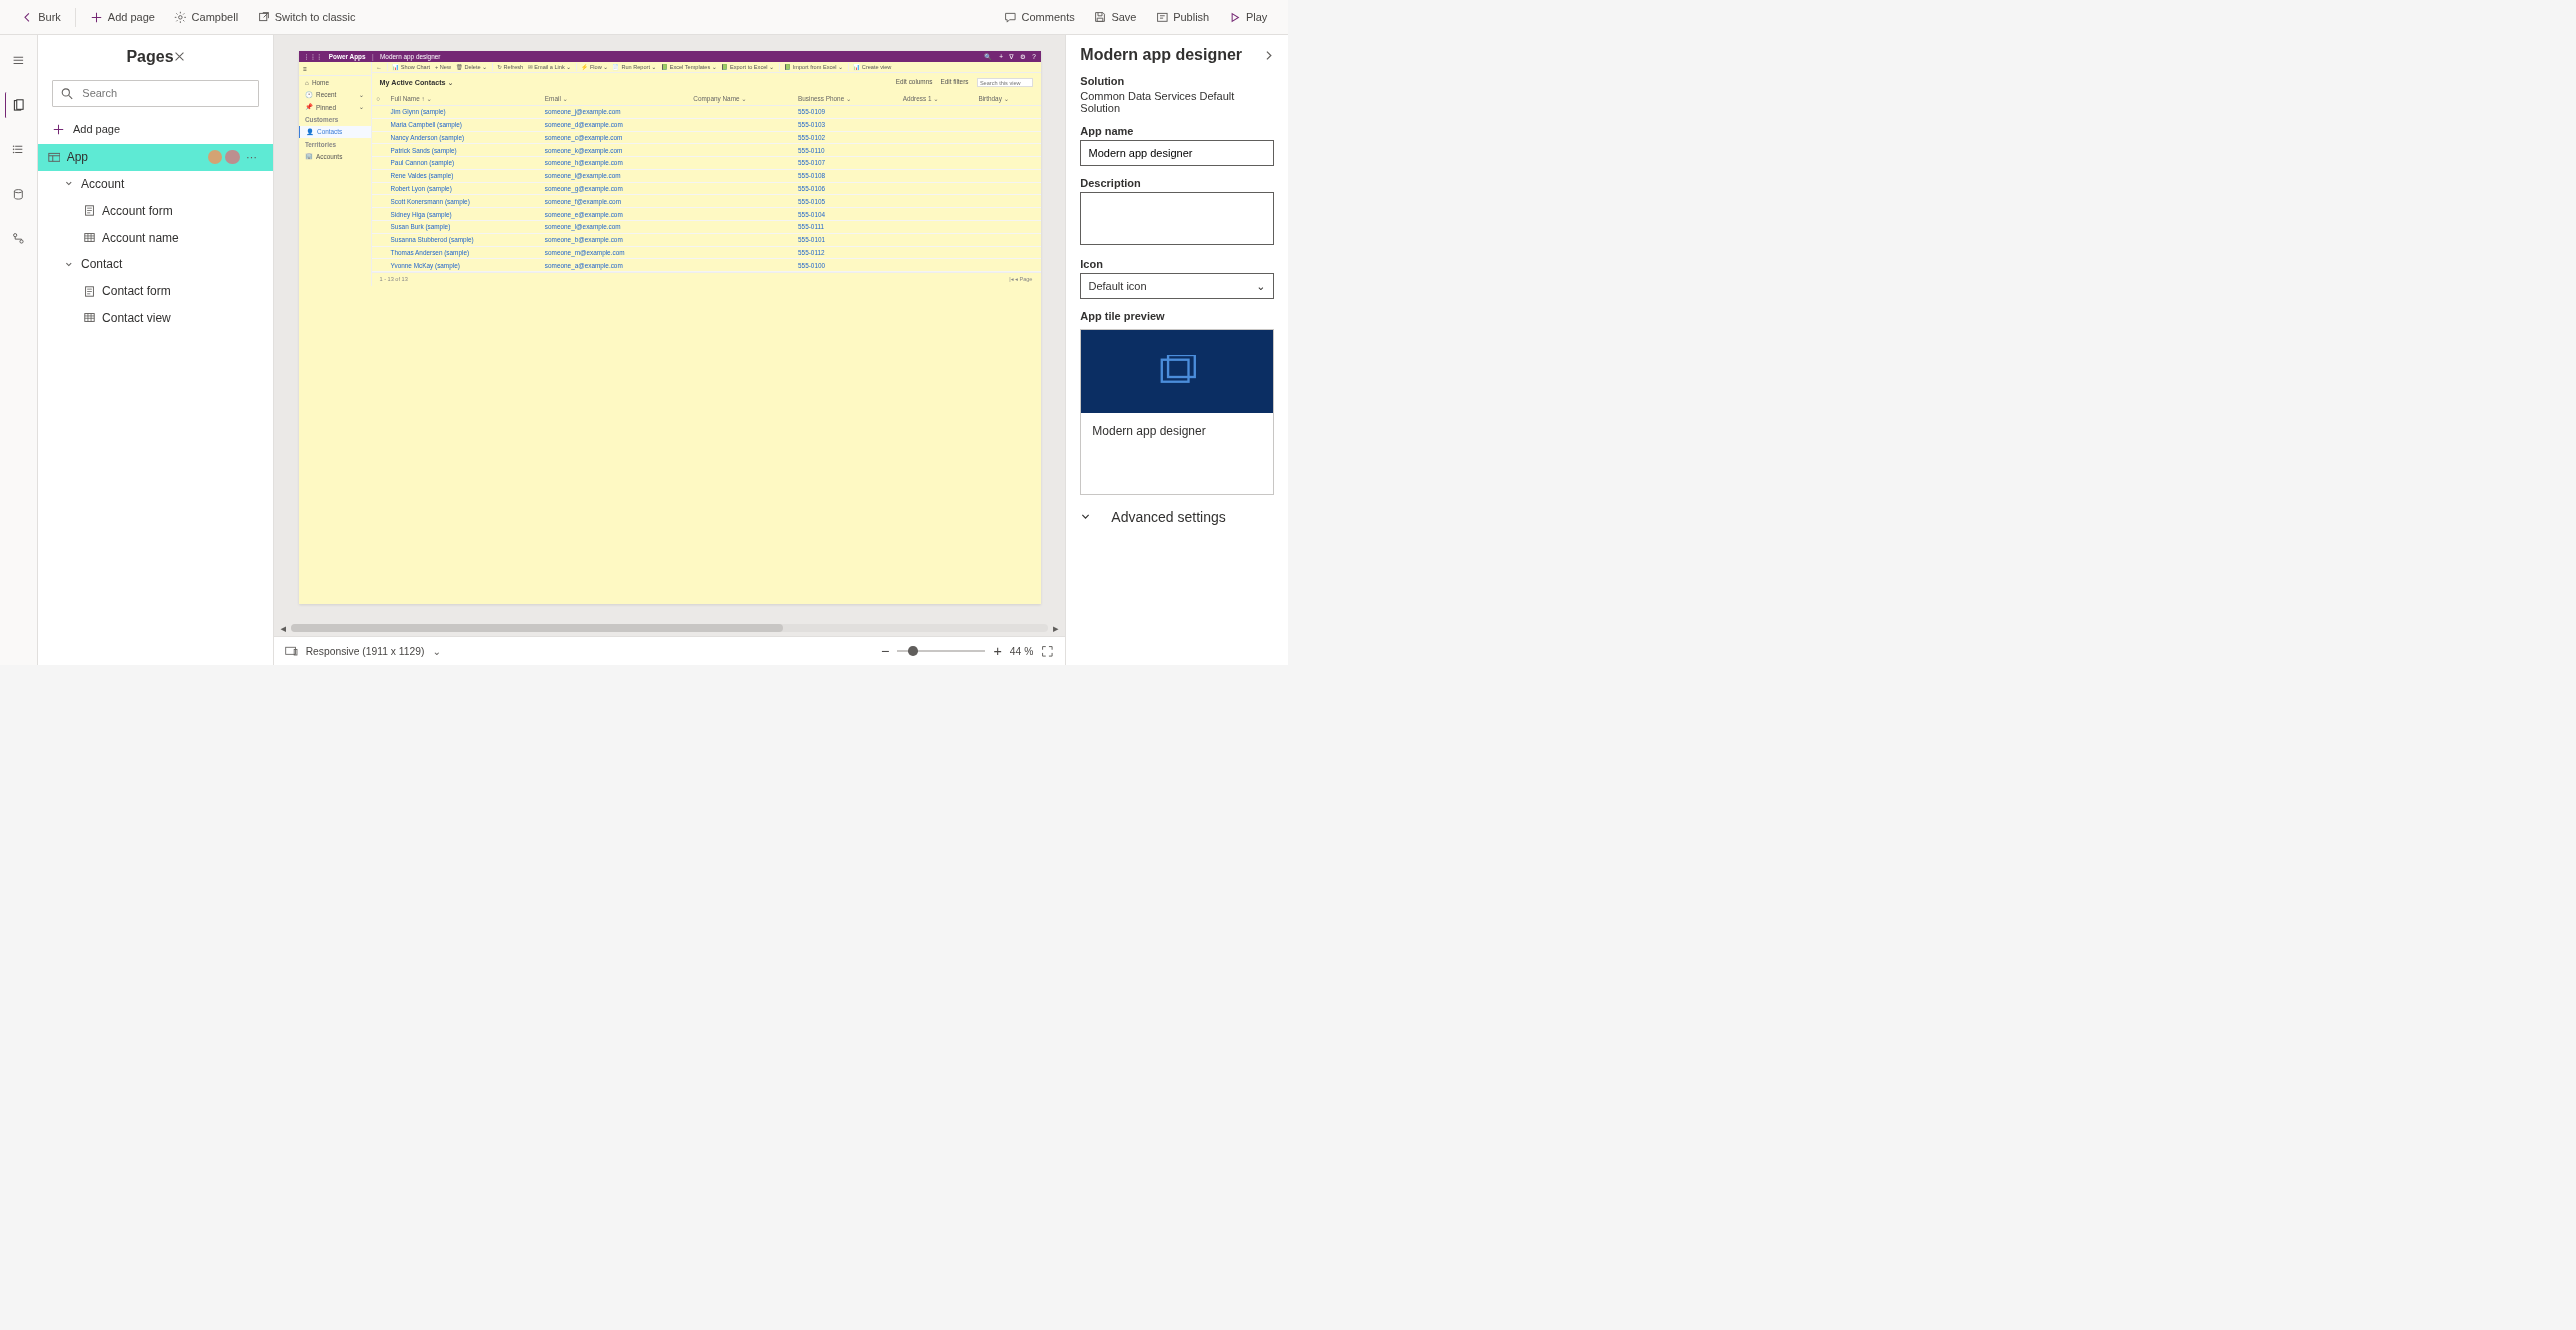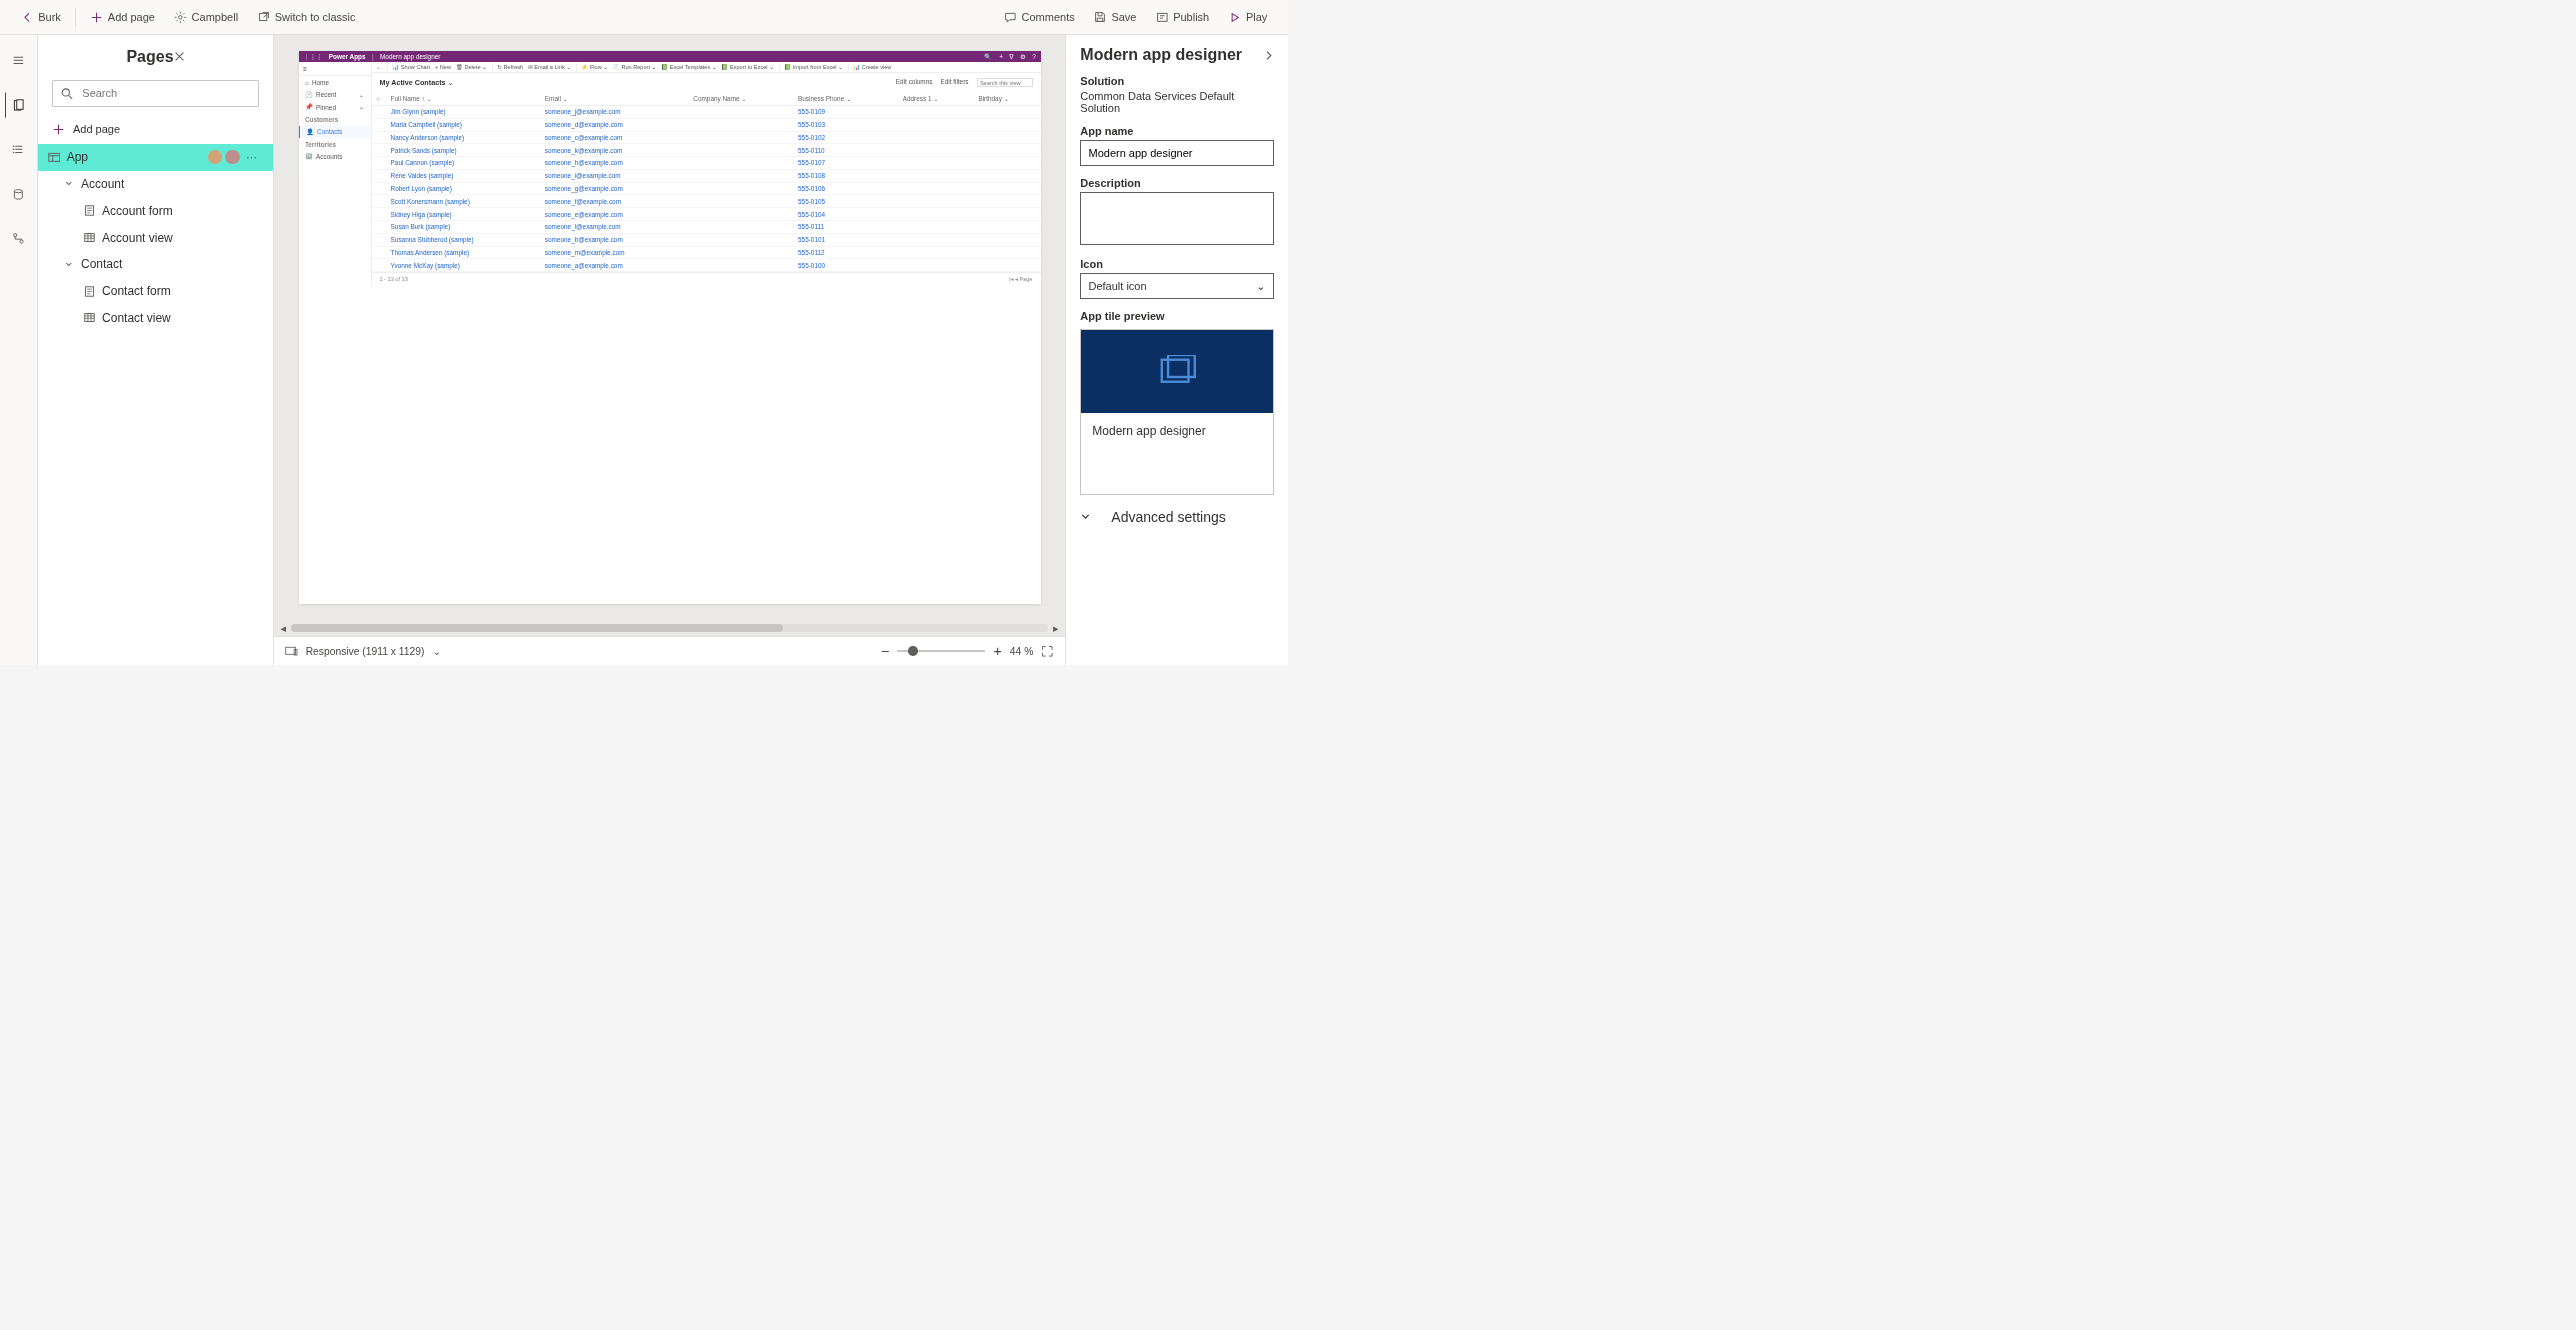--- a/index.html
+++ b/index.html
@@ -28,21 +28,21 @@
 .tree-row.selected { background: #5eead4; }
 .tree-row .indent1 { width: 9.6px; }
 .tree-row .indent2 { width: 29px; }
 .tree-label { flex: 1; font-size: 12px; }
 .tree-icons-right { display: flex; align-items: center; gap: 3.2px; margin-right: 3.2px; }
 .avatar { width: 14.3px; height: 14.3px; border-radius: 50%; background: #c8c6c4; display:inline-block;}
 .chev { width: 11px; color: #605e5c; }
 
 .canvas-wrap { flex: 1; display: flex; flex-direction: column; background: #ebe9e7; position: relative; }
 .canvas-scroll { flex: 1; overflow: hidden; display:flex; justify-content:center; padding: 16px 0; }
-.preview { width: 742px; background: #ffffff; box-shadow: 0 0.8px 2.4px rgba(0,0,0,.1); font-size: 7.2px; position: relative; }
+.preview { width: 742px; background: #fef9c3; box-shadow: 0 0.8px 2.4px rgba(0,0,0,.1); font-size: 7.2px; position: relative; }
 .pv-topbar { height: 11px; background: #742774; color: #fff; display: flex; align-items: center; padding: 0 4.8px; gap: 6.4px; font-size: 6.4px; }
 .pv-topbar .right { margin-left: auto; display:flex; gap:6.4px;}
 .pv-body { display: flex; }
 .pv-side { width: 73px; border-right: 0.8px solid #eee; font-size: 6.4px; }
 .pv-side-top { display:flex; align-items:center; padding:3.2px 4.8px; border-bottom:0.8px solid #eee;}
 .pv-nav-item { padding: 2.4px 6.4px; display:flex; align-items:center; gap:3.2px; color:#555;}
 .pv-nav-item.active { border-left:1.6px solid #3b7dd8; color:#3b7dd8; background:#f5f9ff;}
 .pv-nav-head { padding:2.4px 6.4px; color:#888; font-weight:600;}
 .pv-main { flex: 1; }
 .pv-cmdbar { height: 11px; border-bottom: 0.8px solid #eee; display:flex; align-items:center; gap:4.8px; padding:0 4.8px; font-size:5.6px; color:#555;}
@@ -253,21 +253,21 @@
         <span class="tree-label">Account form</span>
       </div>
       <div class="tree-row">
         <span class="indent2"></span>
         <span class="icon">
             <svg width="11" height="11" viewBox="0 0 14 14">
               <rect x="1" y="2" width="12" height="10" fill="none" stroke="#605e5c" stroke-width="1.2"></rect>
               <path d="M1 5h12M1 8h12M5 2v10M9 2v10" stroke="#605e5c" stroke-width="1"></path>
             </svg>
           </span>
-        <span class="tree-label">Account view</span>
+        <span class="tree-label">Account name</span>
       </div>
       <div class="tree-row">
         <span class="indent1"></span>
         <span class="chev">
             <svg width="9.6" height="9.6" viewBox="0 0 12 12">
               <path d="M3 4l3 3 3-3" stroke="#605e5c" stroke-width="1.3" fill="none"></path>
             </svg>
           </span>
         <span class="tree-label">Contact</span>
       </div>

